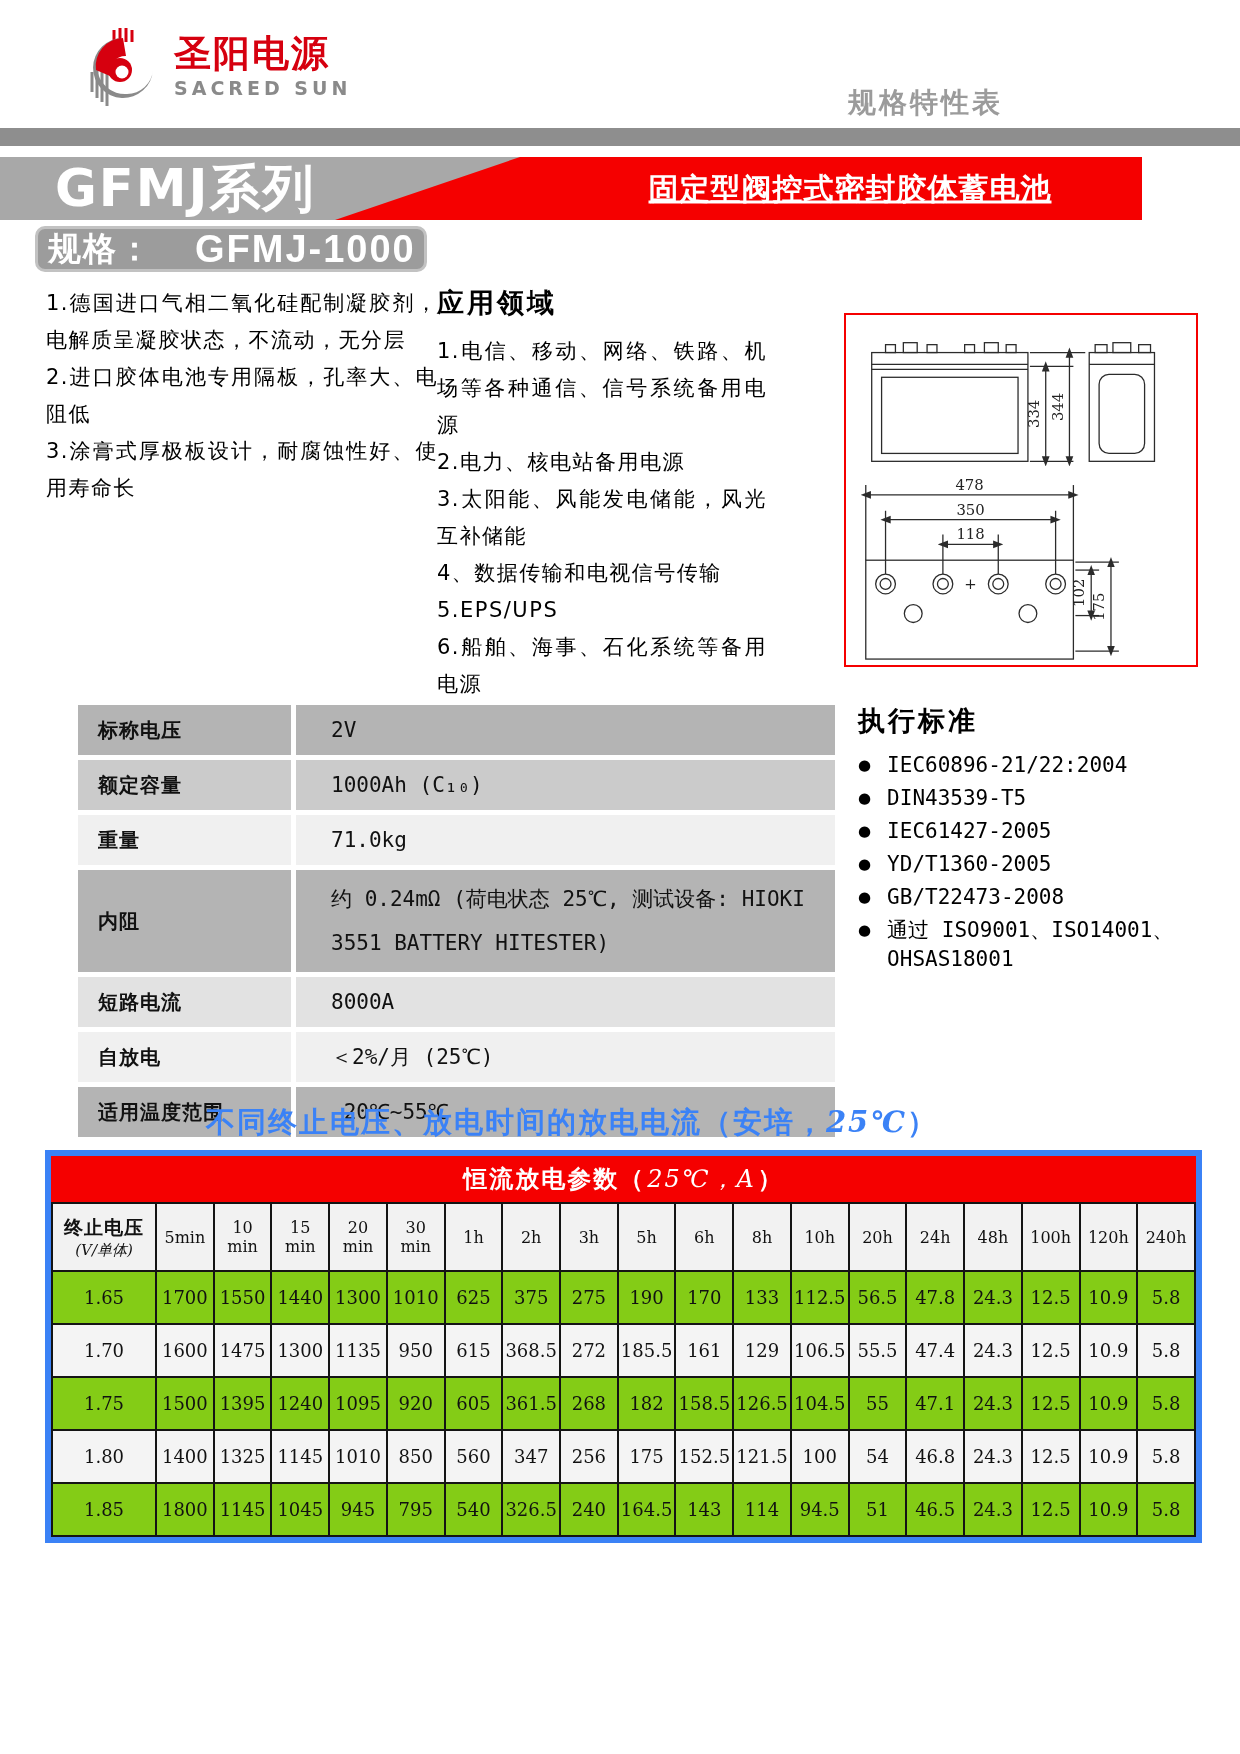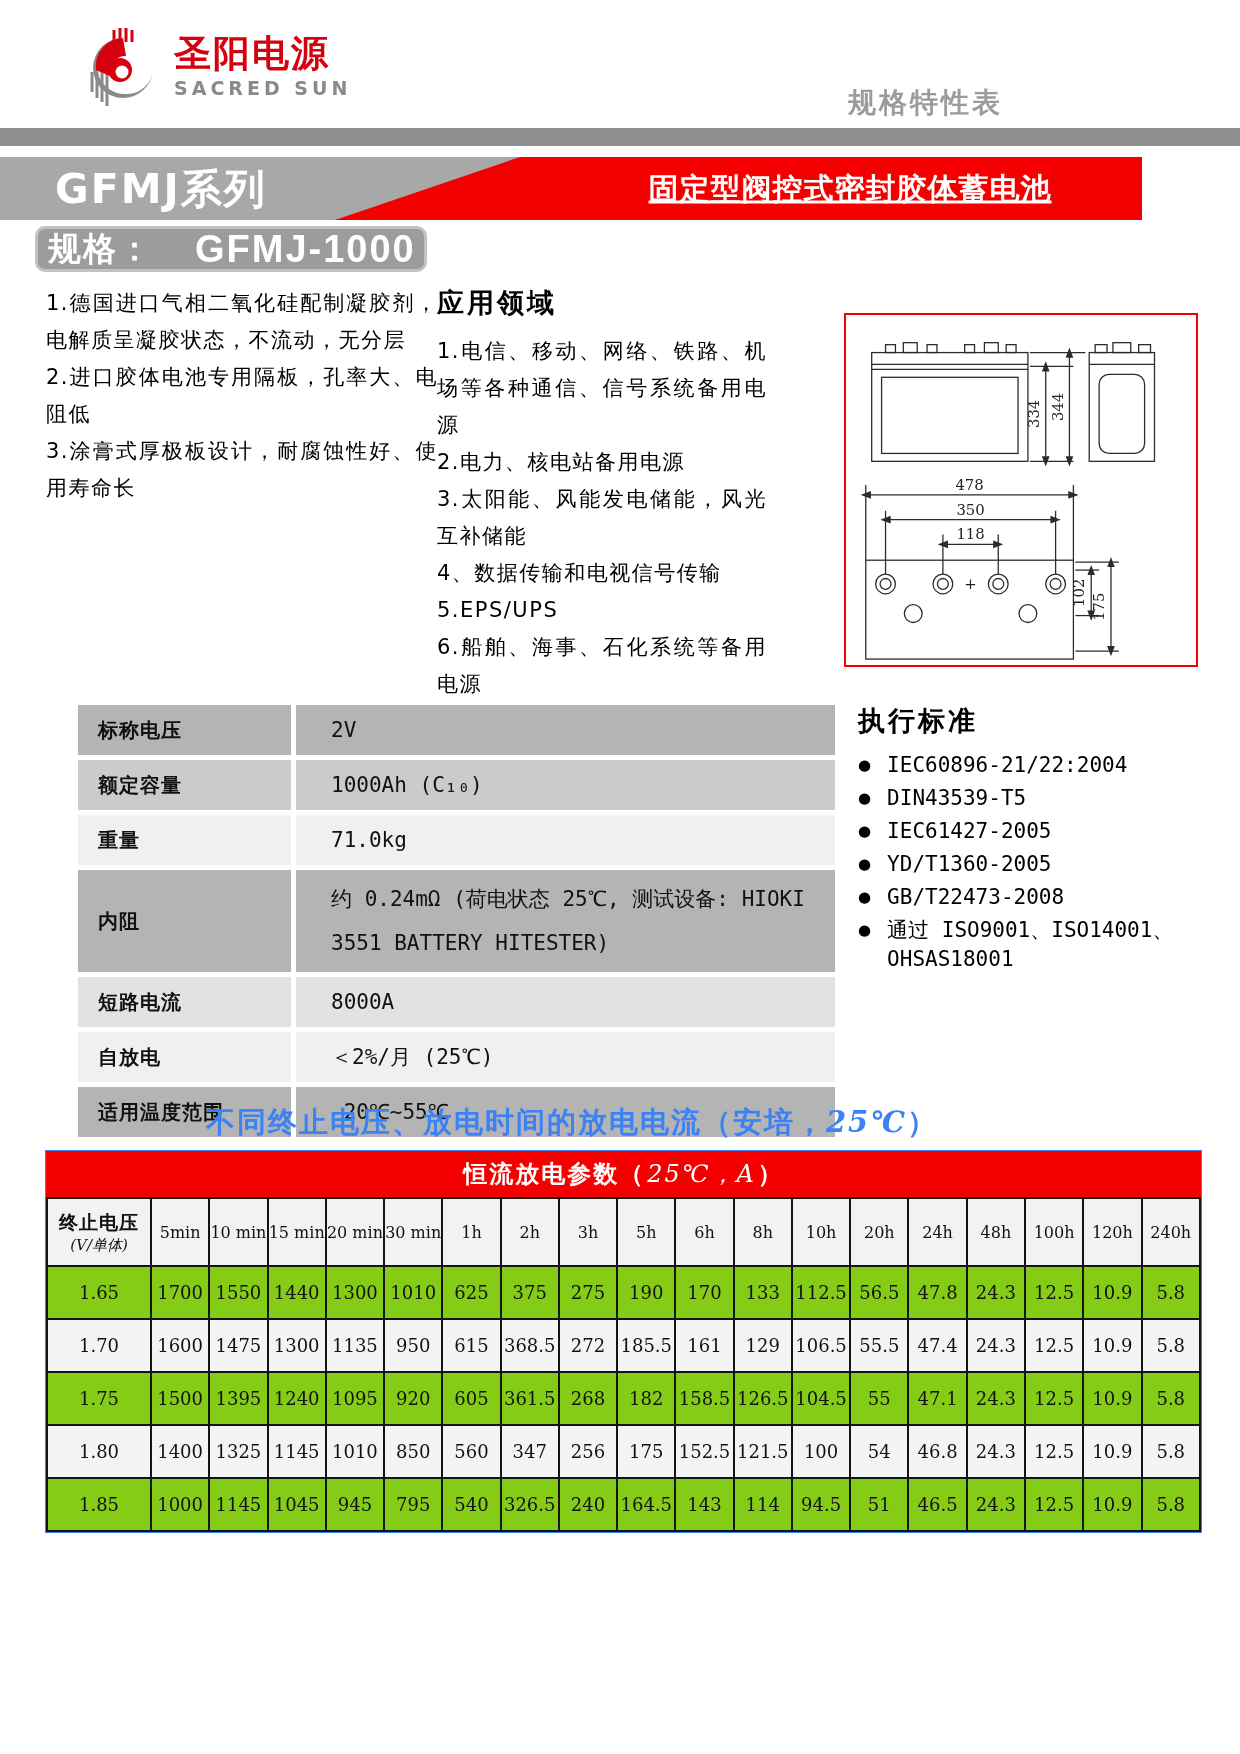--- a/index.html
+++ b/index.html
@@ -11,21 +11,21 @@
   .logo-texts{display:flex;flex-direction:column;margin-top:6px;}
   .logo-cn{font-size:37px;font-weight:bold;color:#d6000f;letter-spacing:2px;line-height:44px;}
   .logo-en{font-size:19px;font-weight:bold;color:#8a8a8a;letter-spacing:4px;line-height:24px;}
   .doc-type{position:absolute;left:848px;top:84px;font-size:28px;font-weight:bold;color:#9b9b9b;letter-spacing:3px;}
   .gray-rule{position:absolute;left:0;top:128px;width:1240px;height:18px;background:#8e8e8e;}
 
   .band{position:absolute;left:0;top:157px;width:1142px;height:63px;background:#a8a8a8;}
   .band-red{position:absolute;left:335px;top:0;right:0;bottom:0;background:#f50000;
             clip-path:polygon(185px 0,100% 0,100% 100%,0 100%);}
   .band-series{position:absolute;left:55px;top:50%;transform:translateY(-50%);
-               color:#fff;font-size:41px;font-weight:bold;letter-spacing:2px;}
+               color:#fff;font-size:51px;font-weight:bold;letter-spacing:2px;}
   .band-title{position:absolute;left:620px;width:460px;top:50%;transform:translateY(-50%);
               text-align:center;color:#fff;font-size:30px;font-weight:bold;letter-spacing:1px;text-decoration:underline;}
 
   .spec-badge{position:absolute;left:35px;top:226px;width:392px;height:46px;background:#9c9c9c;
               border:3px solid #c2c2c2;border-radius:10px;display:flex;align-items:center;
               padding-left:10px;box-sizing:border-box;}
   .spec-badge-label{color:#fff;font-size:33px;font-weight:bold;letter-spacing:2px;}
   .spec-badge-model{color:#fff;font-size:38px;font-weight:bold;margin-left:42px;letter-spacing:2px;
                     font-family:"Liberation Sans",sans-serif;}
 
@@ -58,21 +58,21 @@
   .standards{position:absolute;left:858px;top:703px;width:330px;}
   .std-item{display:flex;gap:16px;font-size:21px;line-height:29px;margin-bottom:4px;
             font-family:"DejaVu Sans Mono","Liberation Mono",monospace;color:#000;}
   .std-bullet{font-size:15px;line-height:29px;font-family:"DejaVu Sans",sans-serif;}
 
   
   .section-title{position:absolute;left:72px;top:1103px;width:1000px;text-align:center;
                  font-size:29px;font-weight:bold;color:#3b82f6;letter-spacing:2px;}
   .section-title .ital{font-style:italic;font-family:"DejaVu Serif",serif;}
 
-  .discharge-wrap{position:absolute;left:45px;top:1150px;width:1157px;border:1px solid #3b82f6;
+  .discharge-wrap{position:absolute;left:45px;top:1150px;width:1157px;border:6px solid #3b82f6;
                   box-sizing:border-box;background:#fff;}
   .red-bar{height:46px;background:#f50000;display:flex;align-items:center;justify-content:center;
            color:#fff;font-size:24px;font-weight:bold;letter-spacing:2px;}
   .red-bar .ital{font-style:italic;font-family:"DejaVu Serif",serif;font-weight:normal;margin:0 2px;}
   table.discharge{width:100%;border-collapse:collapse;table-layout:fixed;}
   table.discharge th,table.discharge td{border:2px solid #141414;text-align:center;padding:0;}
   table.discharge thead th{background:#f2f2f2;height:66px;font-weight:normal;font-size:16px;
            font-family:"DejaVu Serif",serif;}
   table.discharge col.cfirst{width:104px;}
   .vh1{font-size:19px;font-weight:bold;font-family:"DejaVu Sans",sans-serif;letter-spacing:1px;}
@@ -419,21 +419,21 @@
             <td>100</td>
             <td>54</td>
             <td>46.8</td>
             <td>24.3</td>
             <td>12.5</td>
             <td>10.9</td>
             <td>5.8</td>
           </tr>
           <tr class="row-gray">
             <td>1.85</td>
-            <td>1000</td>
+            <td>1800</td>
             <td>1145</td>
             <td>1045</td>
             <td>945</td>
             <td>795</td>
             <td>540</td>
             <td>326.5</td>
             <td>240</td>
             <td>164.5</td>
             <td>143</td>
             <td>114</td>

